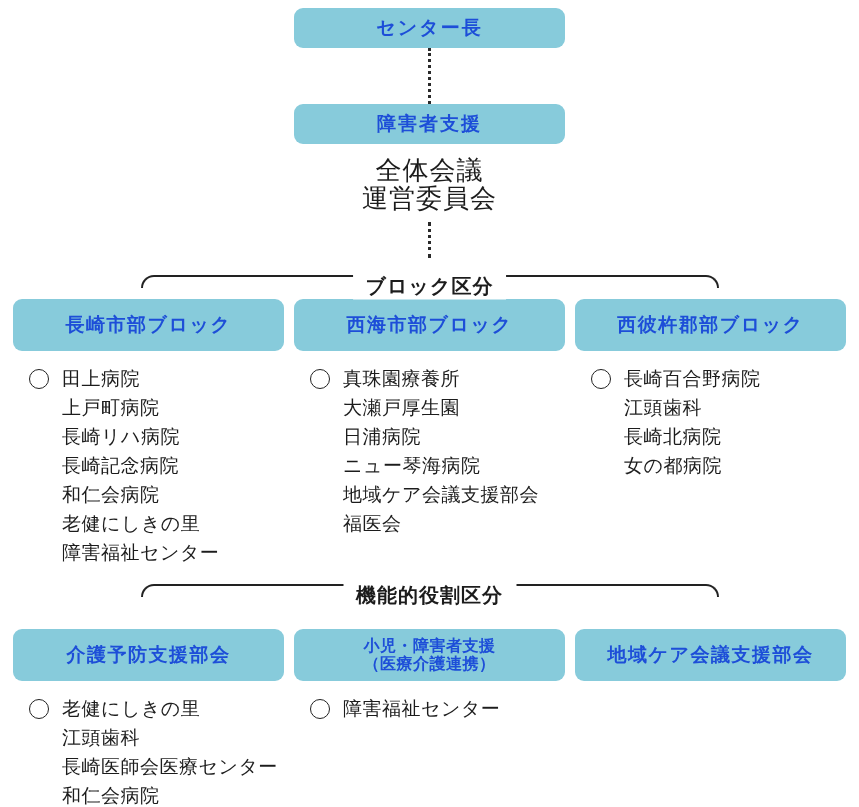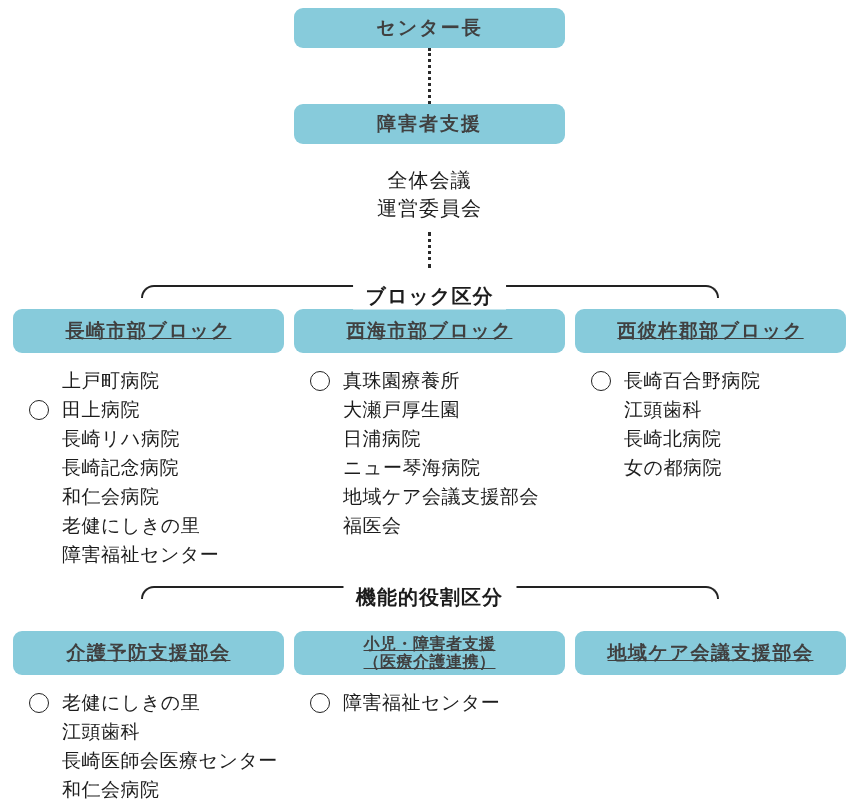--- a/index.html
+++ b/index.html
@@ -12,21 +12,21 @@
     position: relative;
     width: 859px;
     height: 807px;
     background: #fff;
     padding: 8px 13px 0;
     overflow: hidden;
   }
   .box {
     background: var(--accent, #87cbdb);
     border-radius: 9px;
-    color: #404040;
+    color: #1d4ed8;
     font-weight: bold;
     display: flex;
     align-items: center;
     justify-content: center;
     text-align: center;
   }
   .top-box {
     width: 271px;
     height: 40px;
     margin: 0 auto;
@@ -35,23 +35,23 @@
   }
   .dots {
     width: 0;
     border-left: 3px dotted #2a2a2a;
     margin: 0 auto;
   }
   .dots-1 { height: 56px; }
   .dots-2 { height: 36px; margin-top: 10px; }
   .meetings {
     text-align: center;
-    font-size: 20px;
+    font-size: 26px;
     line-height: 28px;
-    margin-top: 22px;
+    margin-top: 12px;
     letter-spacing: 1px;
   }
   .bracket {
     position: relative;
     width: 578px;
     margin: 6px auto 0;
     height: 24px;
   }
   .bracket-line {
     position: absolute;
@@ -73,24 +73,23 @@
     letter-spacing: 1px;
   }
   .grid {
     display: grid;
     grid-template-columns: 1fr 1fr 1fr;
     gap: 10px;
     margin-top: 11px;
   }
   .grid.row2-hdr { margin-top: 32px; }
   .col-hdr {
-    height: 44px;
+    height: 52px;
     font-size: 19px;
     letter-spacing: 1.5px;
-    text-decoration: underline;
   }
   .col-hdr.hdr-small {
     font-size: 16px;
     line-height: 18px;
     white-space: pre-line;
     letter-spacing: 0.5px;
   }
   .grid.lists { margin-top: 13px; }
   .member-list { list-style: none; }
   .member-list li {
@@ -137,26 +136,26 @@
 
   <div class="grid">
     <div class="box col-hdr">長崎市部ブロック</div>
     <div class="box col-hdr">西海市部ブロック</div>
     <div class="box col-hdr">西彼杵郡部ブロック</div>
   </div>
 
   <div class="grid lists">
     <ul class="member-list">
         <li>
+          <span class="marker circle"></span>
+          <span>田上病院</span>
+        </li>
+        <li>
           <span class="marker"></span>
           <span>上戸町病院</span>
-        </li>
-        <li>
-          <span class="marker circle"></span>
-          <span>田上病院</span>
         </li>
         <li>
           <span class="marker"></span>
           <span>長崎リハ病院</span>
         </li>
         <li>
           <span class="marker"></span>
           <span>長崎記念病院</span>
         </li>
         <li>

